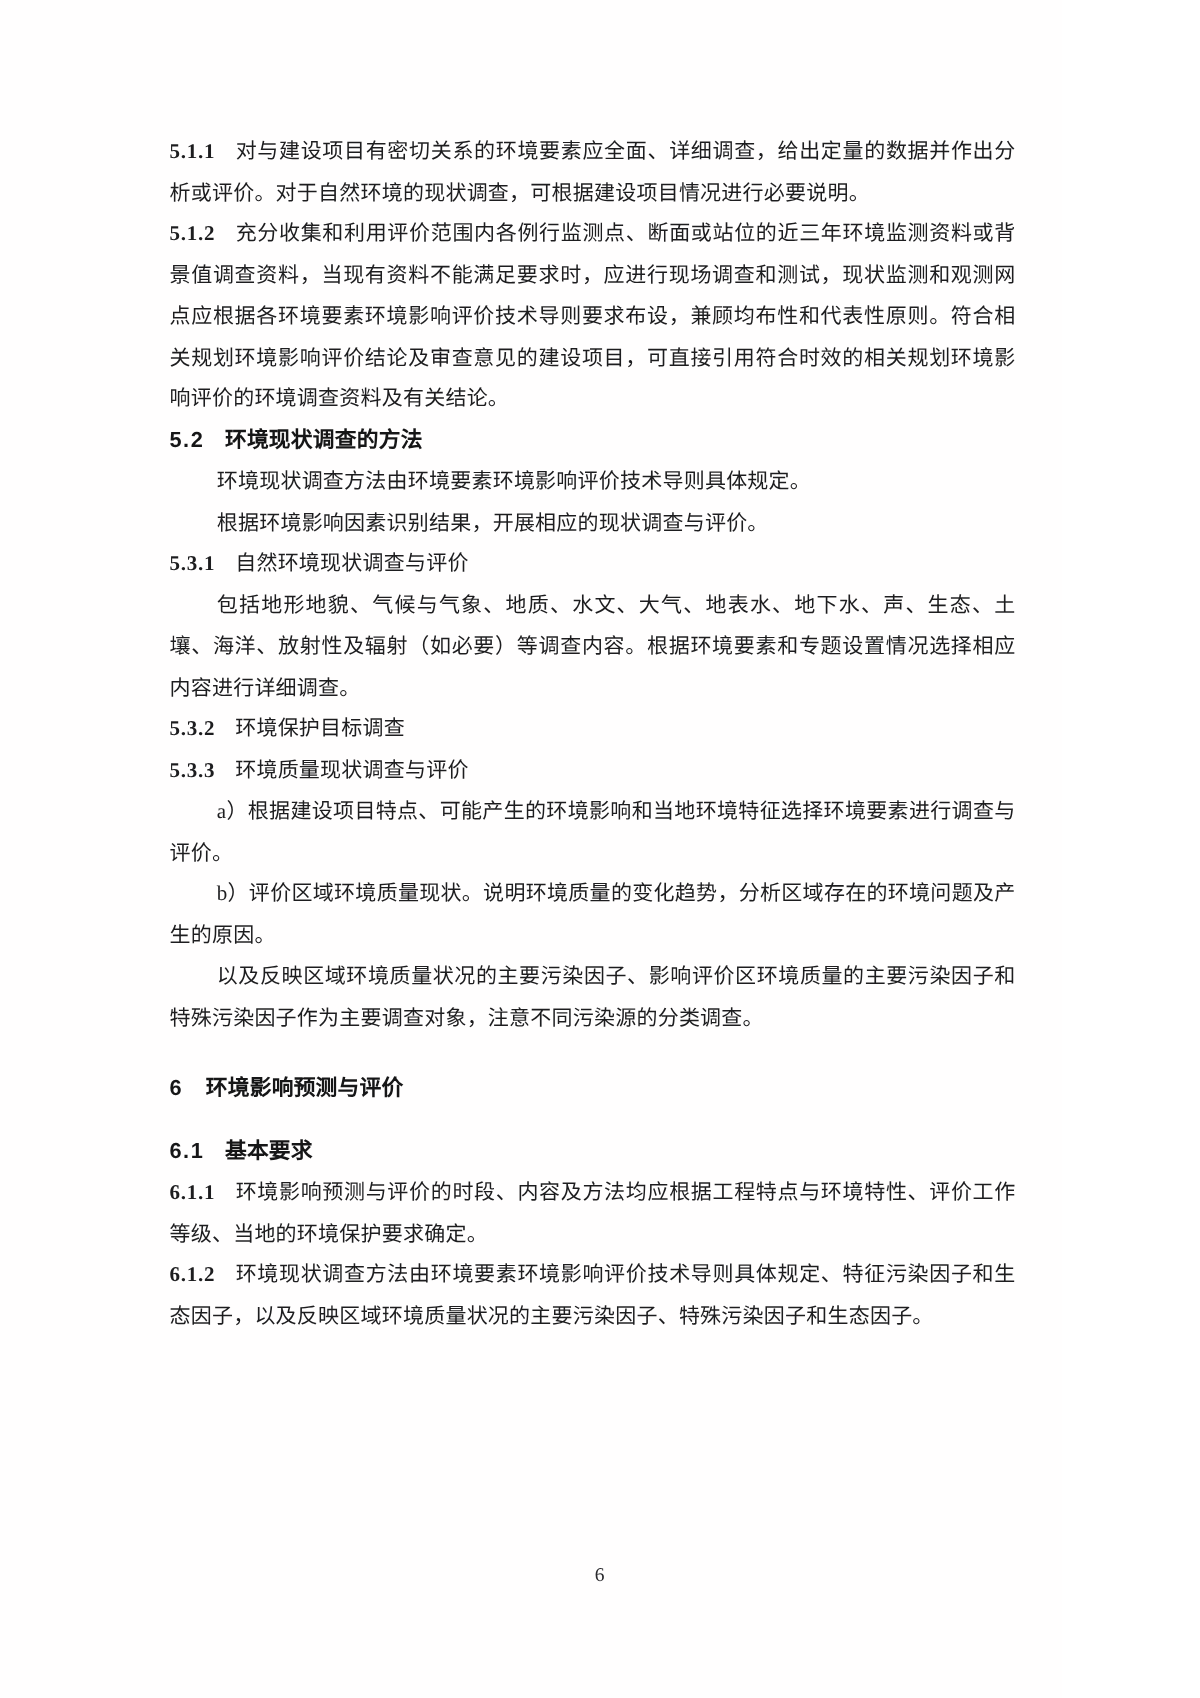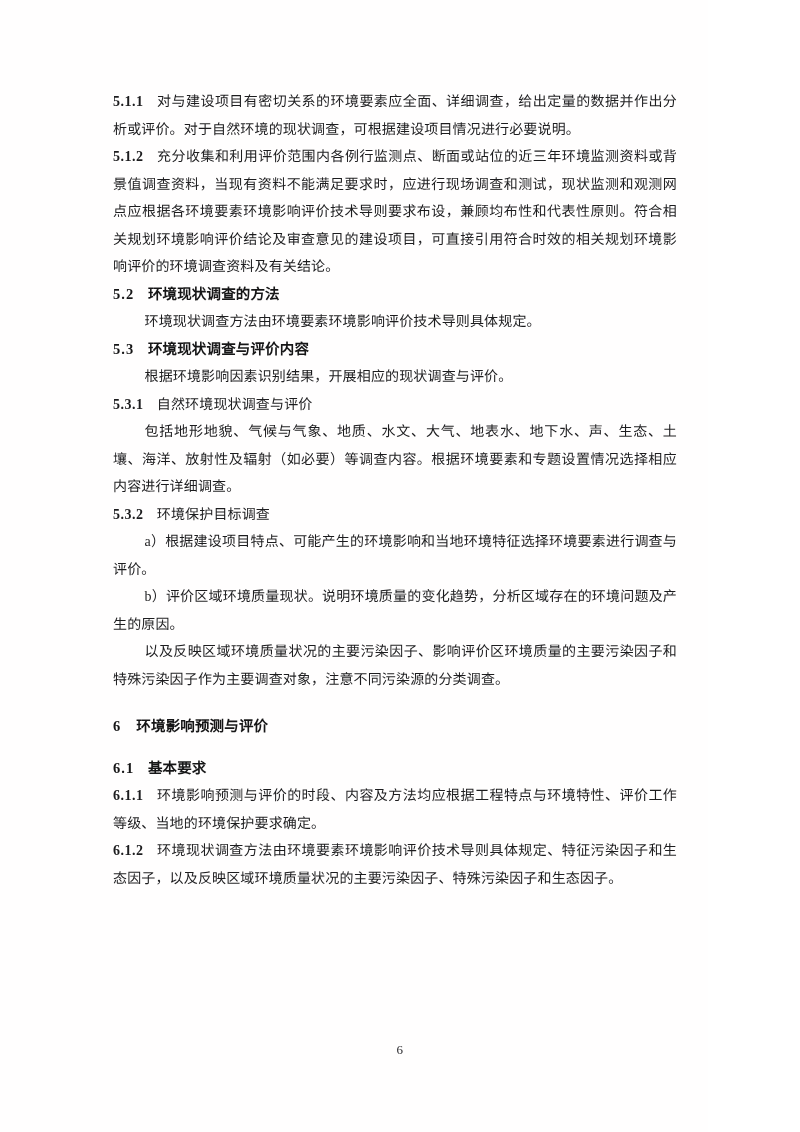--- a/index.html
+++ b/index.html
@@ -35,31 +35,31 @@
     font-weight: bold;
     margin-right: 0.95em;
     letter-spacing: 0.5px;
   }
   
   .p-body {
     text-indent: 2.25em;
   }
   
   .p-h1 {
-    font-family: Liberation Serif, serif;
+    font-family: Liberation Sans, sans-serif;
     font-weight: 700;
     font-size: 14.5px;
     color: #161617;
     margin-top: 20px !important;
     margin-bottom: 14px !important;
   }
   .p-h1 .num { margin-right: 1.1em; }
   
   .p-h2 {
-    font-family: Liberation Serif, serif;
+    font-family: Liberation Sans, sans-serif;
     font-weight: 700;
     font-size: 14.5px;
     color: #161617;
   }
   .p-h2 .num { margin-right: 0.95em; letter-spacing: 1px; }
   
   .p-h3 .num {
     font-weight: bold;
     margin-right: 0.95em;
     letter-spacing: 0.5px;
@@ -82,31 +82,31 @@
   <div class="content">
 
     <p class="p-clause"><span class="num">5.1.1</span><span>对与建设项目有密切关系的环境要素应全面、详细调查，给出定量的数据并作出分析或评价。对于自然环境的现状调查，可根据建设项目情况进行必要说明。</span></p>
 
     <p class="p-clause"><span class="num">5.1.2</span><span>充分收集和利用评价范围内各例行监测点、断面或站位的近三年环境监测资料或背景值调查资料，当现有资料不能满足要求时，应进行现场调查和测试，现状监测和观测网点应根据各环境要素环境影响评价技术导则要求布设，兼顾均布性和代表性原则。符合相关规划环境影响评价结论及审查意见的建设项目，可直接引用符合时效的相关规划环境影响评价的环境调查资料及有关结论。</span></p>
 
     <p class="p-h2"><span class="num">5.2</span><span>环境现状调查的方法</span></p>
 
     <p class="p-body">环境现状调查方法由环境要素环境影响评价技术导则具体规定。</p>
 
-    <p class="p-h2"><span class="num">5.3</span><span>环境现状调查与评价内容</span></p>
 
     <p class="p-body">根据环境影响因素识别结果，开展相应的现状调查与评价。</p>
 
     <p class="p-h3"><span class="num">5.3.1</span><span>自然环境现状调查与评价</span></p>
 
     <p class="p-body">包括地形地貌、气候与气象、地质、水文、大气、地表水、地下水、声、生态、土壤、海洋、放射性及辐射（如必要）等调查内容。根据环境要素和专题设置情况选择相应内容进行详细调查。</p>
 
     <p class="p-h3"><span class="num">5.3.2</span><span>环境保护目标调查</span></p>
 
 
+    <p class="p-h3"><span class="num">5.3.3</span><span>环境质量现状调查与评价</span></p>
 
     <p class="p-body">a）根据建设项目特点、可能产生的环境影响和当地环境特征选择环境要素进行调查与评价。</p>
 
     <p class="p-body">b）评价区域环境质量现状。说明环境质量的变化趋势，分析区域存在的环境问题及产生的原因。</p>
 
 
     <p class="p-body">以及反映区域环境质量状况的主要污染因子、影响评价区环境质量的主要污染因子和特殊污染因子作为主要调查对象，注意不同污染源的分类调查。</p>
 
     <p class="p-h1"><span class="num">6</span><span>环境影响预测与评价</span></p>
 

